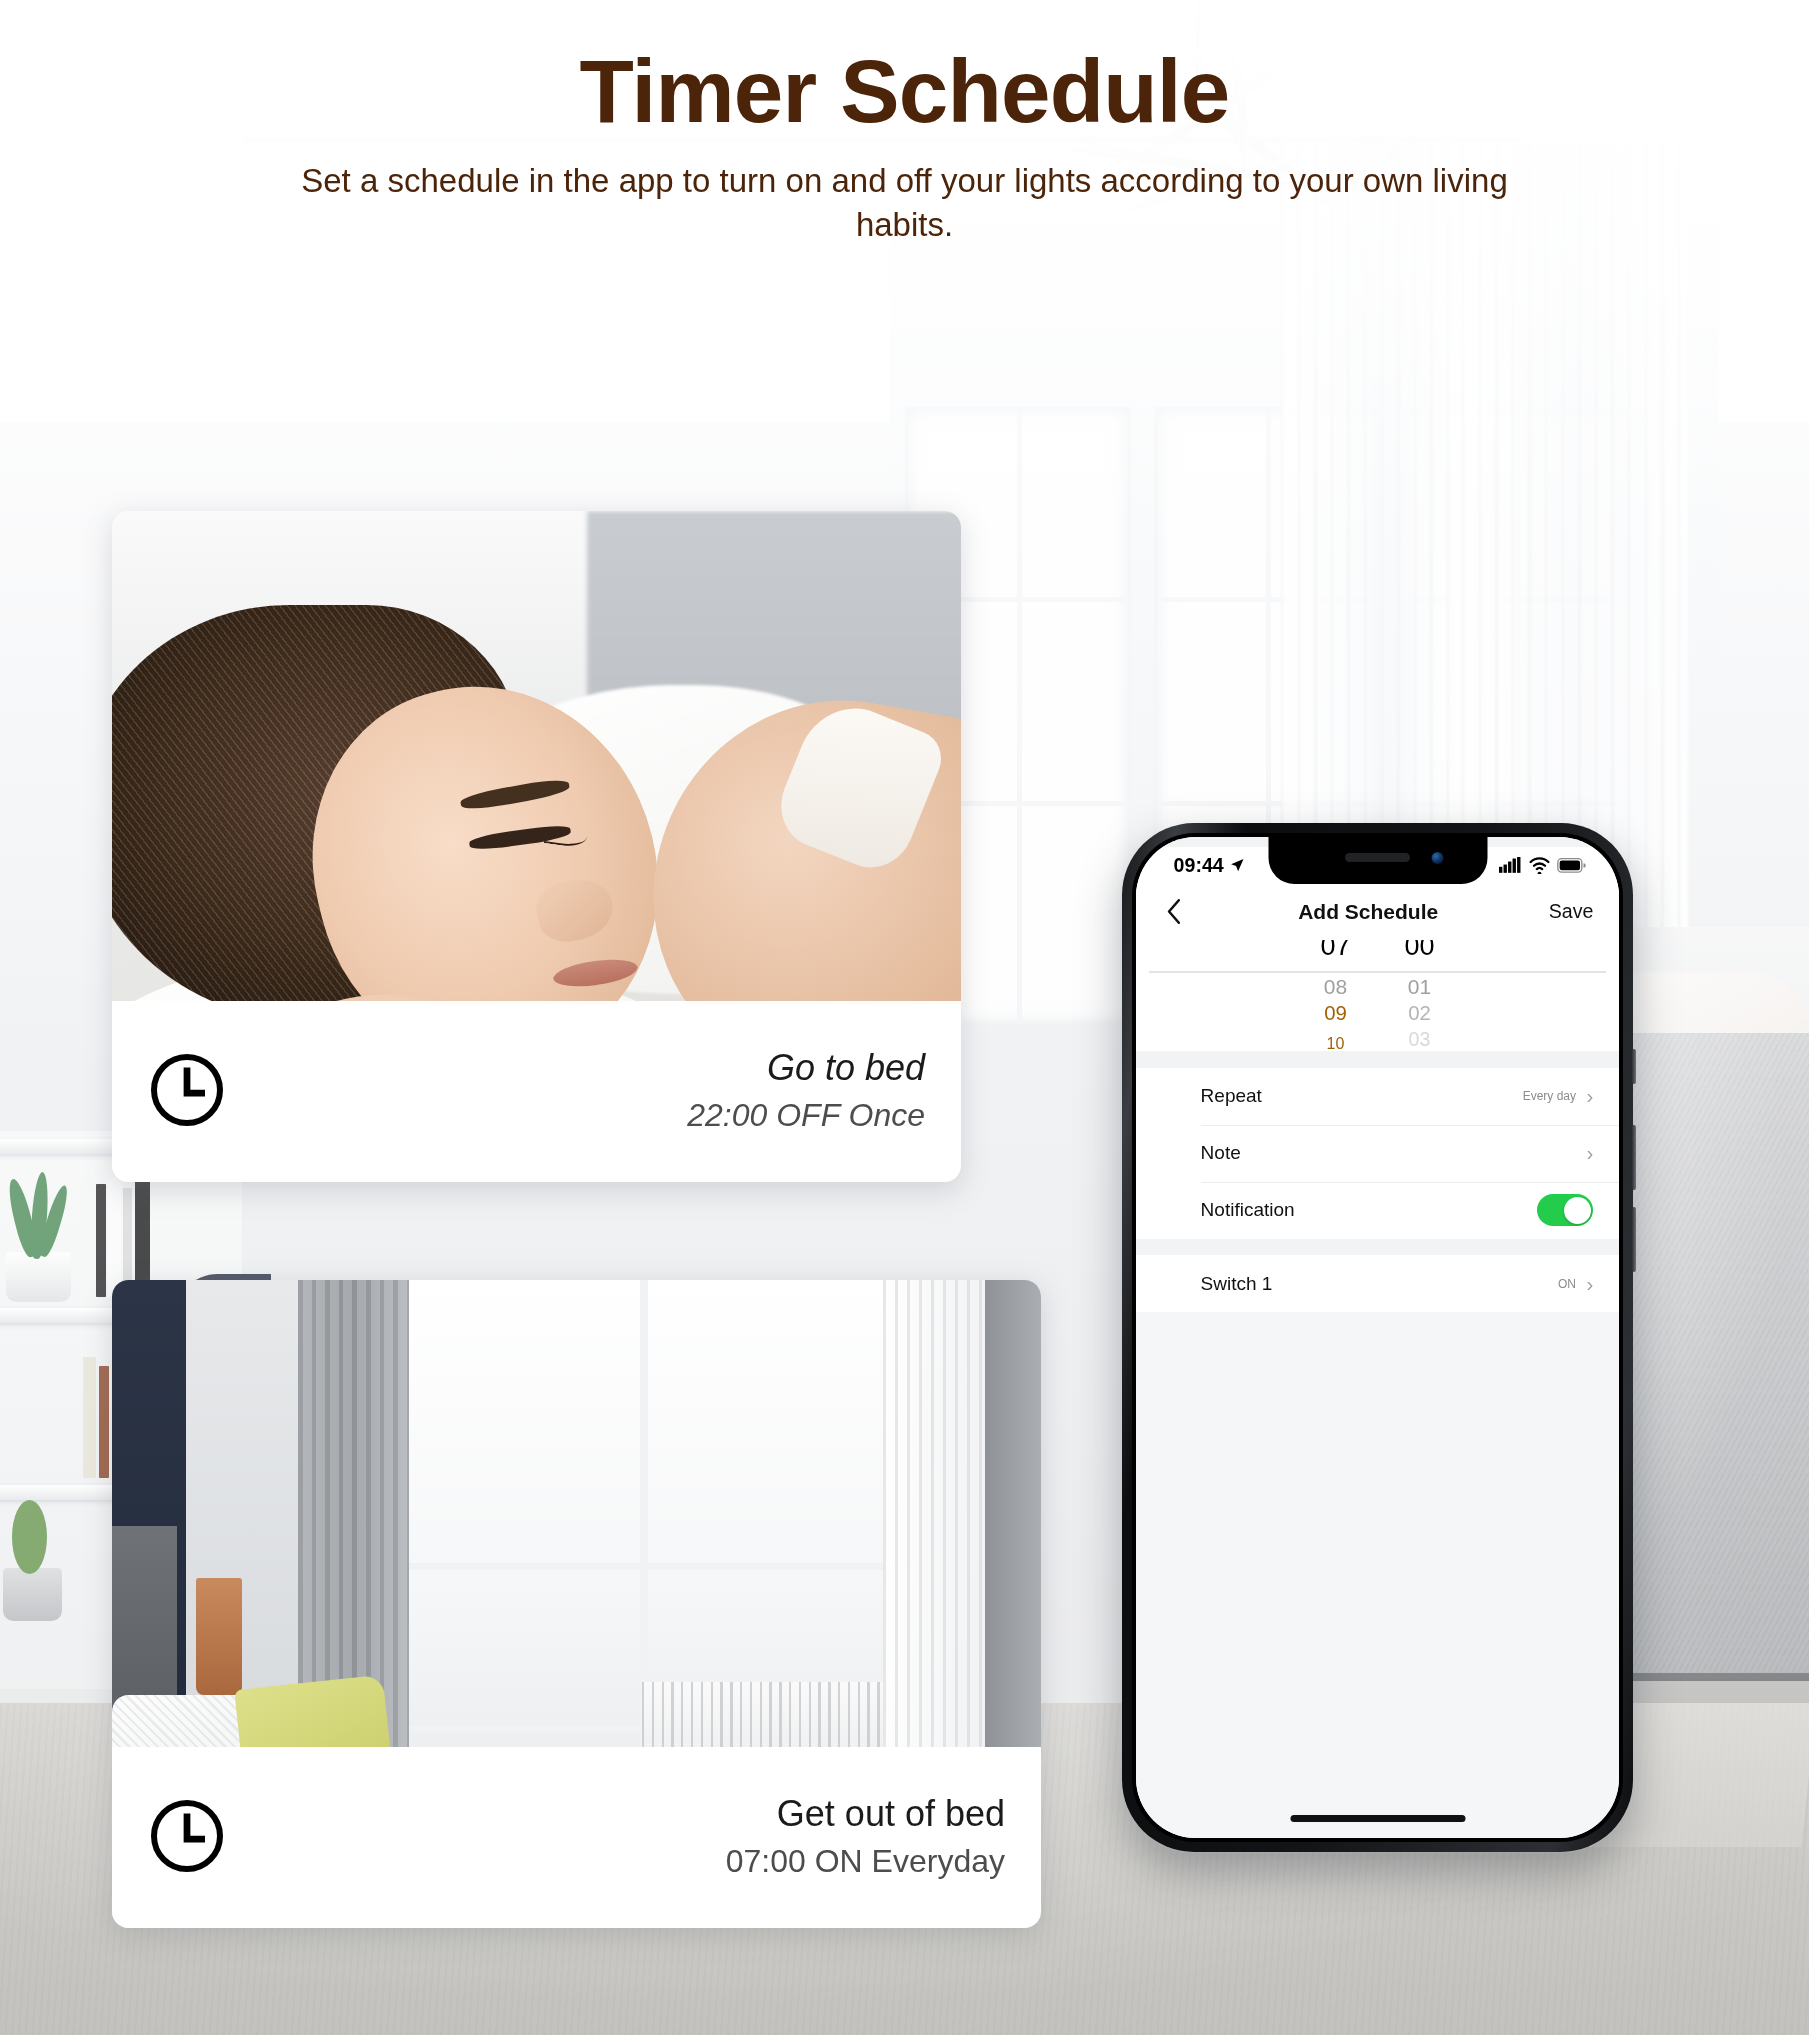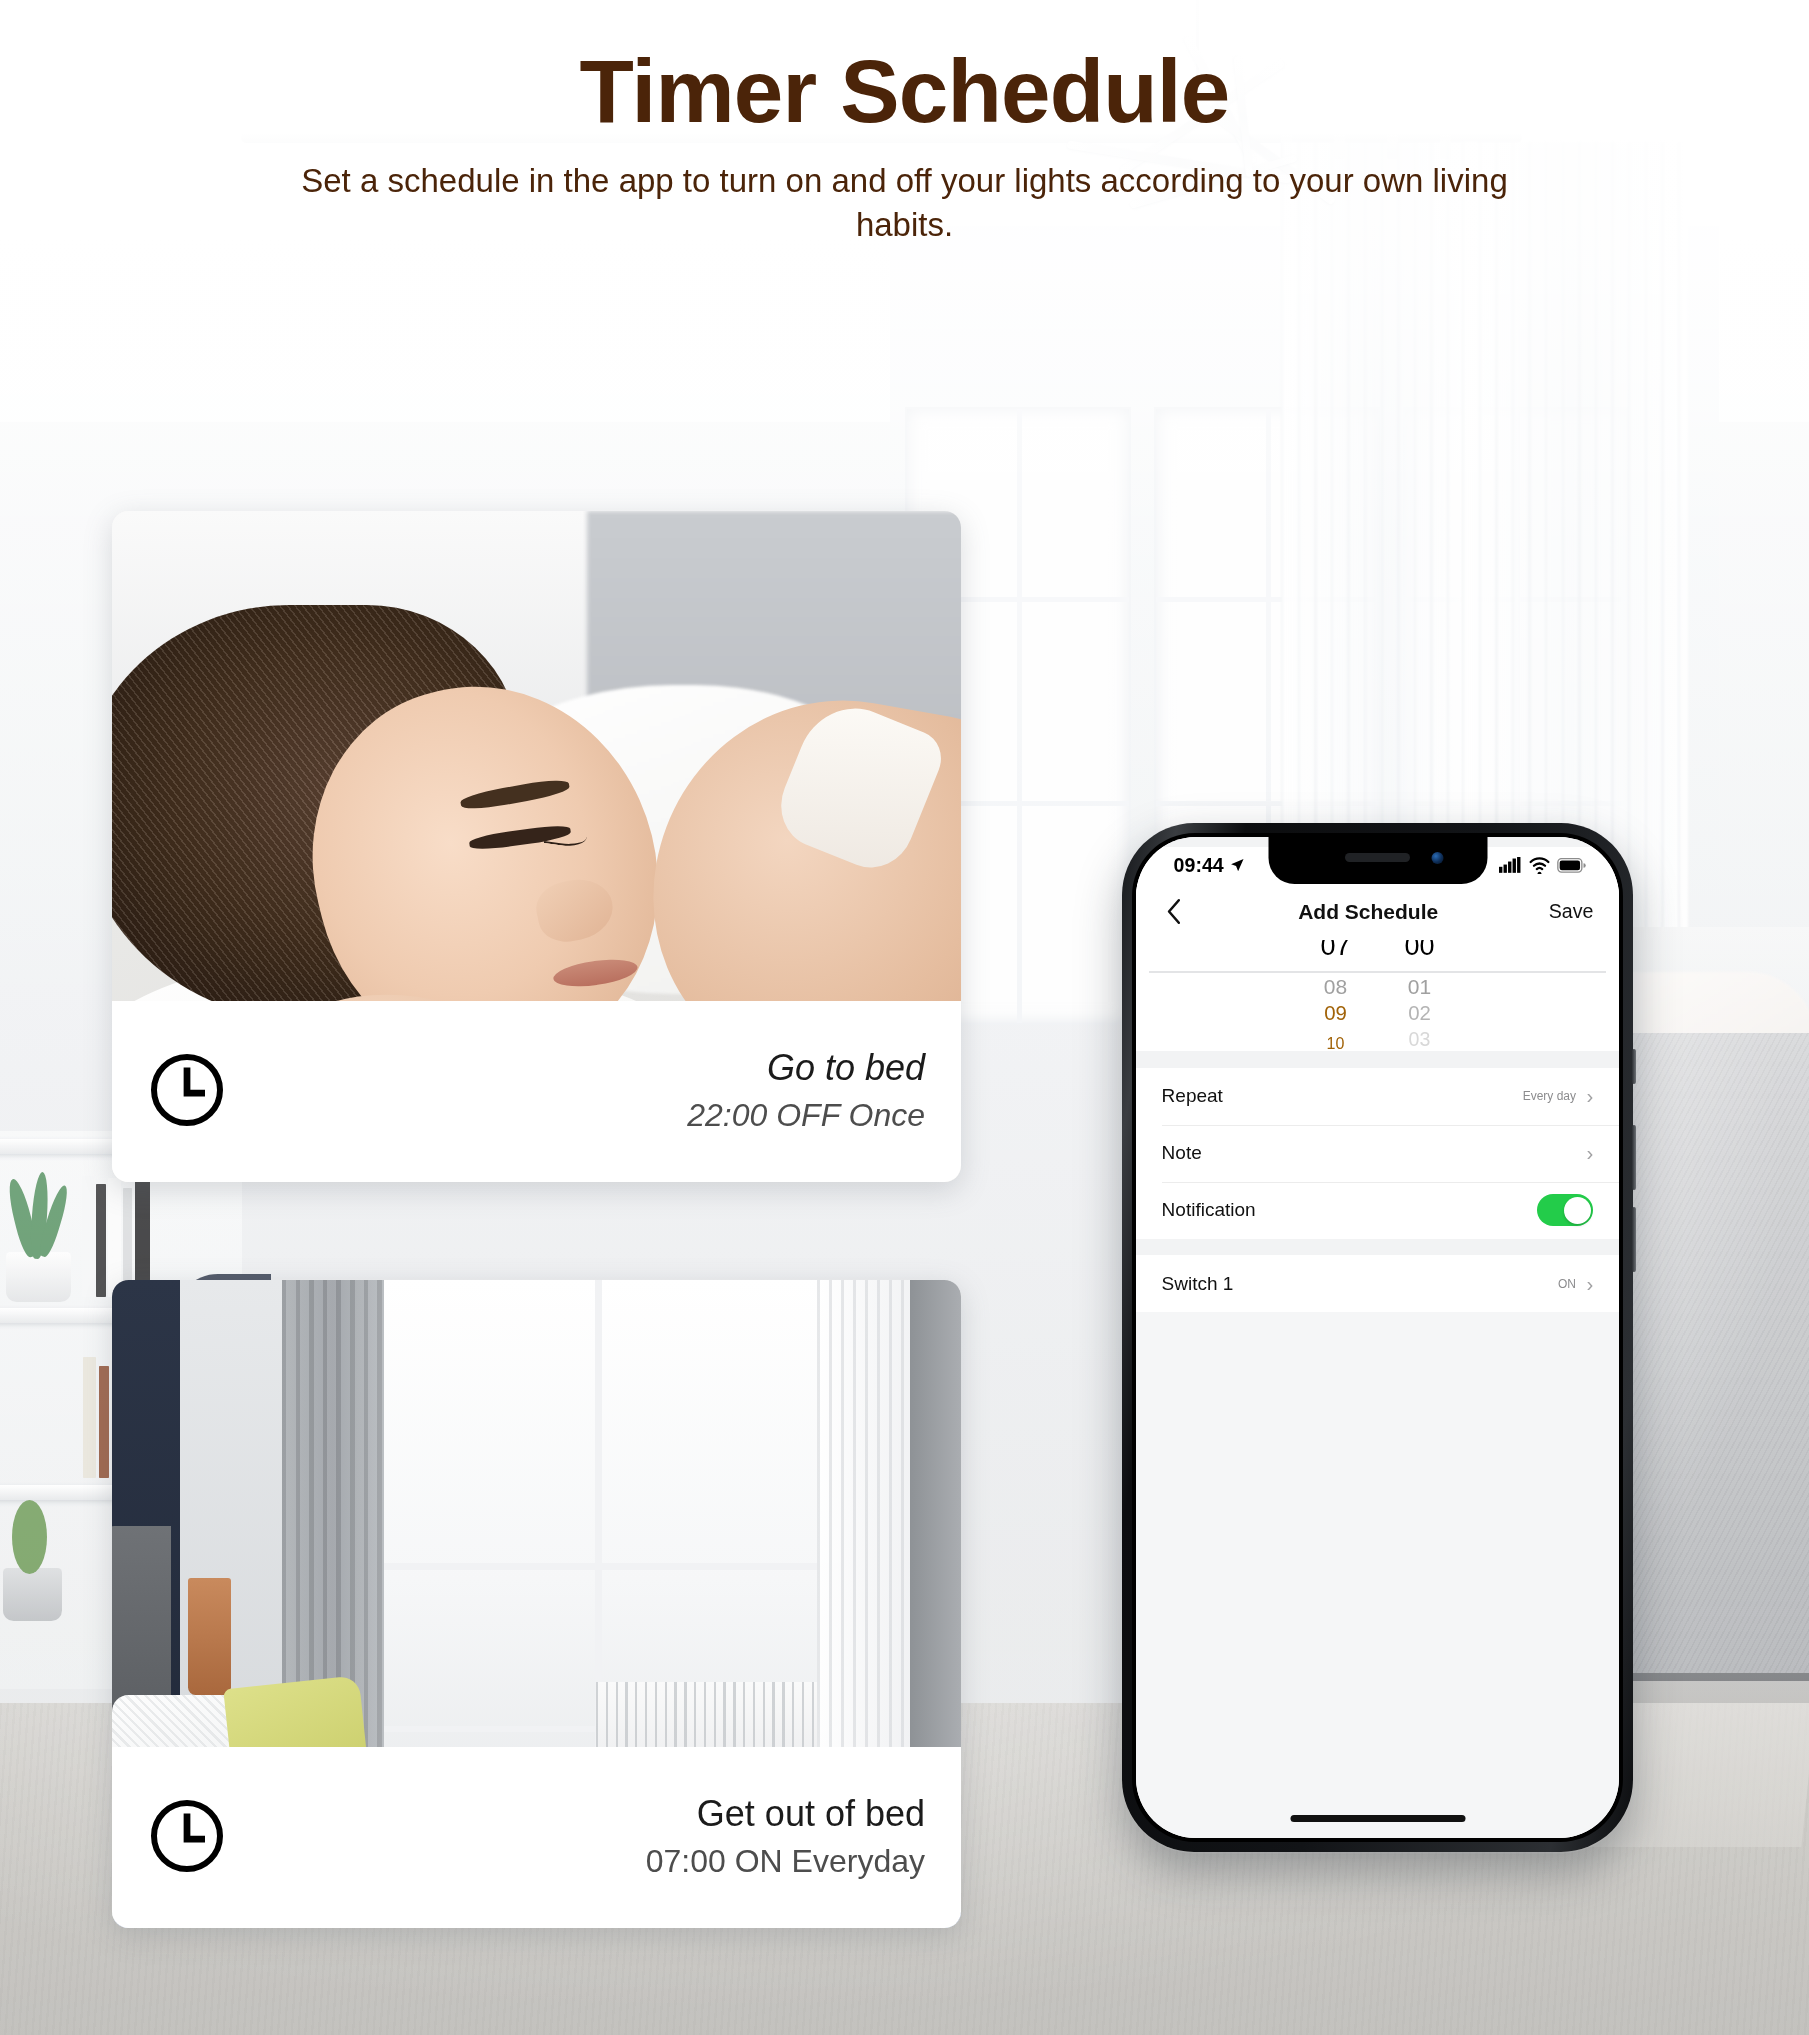--- a/index.html
+++ b/index.html
@@ -346,21 +346,21 @@
     display:flex; align-items:center; justify-content:center; gap:0;
   }
   .picker-band-top { position:absolute; left:13.6px; right:13.6px; top:72px; height:1.5px; background:#e3e4e6; }
   .picker-band-bot { position:absolute; left:13.6px; right:13.6px; top:124px; height:1.5px; background:#e3e4e6; }
   .pick-col { width:84px; position:relative; height:100%; }
   .pick-item {
     position:absolute; left:0; right:0; text-align:center;
     font-family:"Liberation Sans", sans-serif;
   }
 
-  .list-block { background:#000000; }
+  .list-block { background:#000000;margin-left:39px; }
   .list-row {
     display:flex; align-items:center; justify-content:space-between;
     height:57px; padding:0 26px; background:#fff; position:relative;
   }
   .list-row + .list-row::before {
     content:""; position:absolute; left:26px; right:0; top:0; height:0.8px; background:#ececec;
   }
   .row-label { font-size:19px; color:#111; }
   .row-right { display:flex; align-items:center; gap:10.6px; }
   .row-value { font-size:12px; color:#8c8c8e; }
@@ -496,21 +496,21 @@
         <path d="M52 22 L52 56 L76 56" fill="none" stroke="#000" stroke-width="9" stroke-linecap="butt" stroke-linejoin="miter"></path>
       </svg>
     </span>
     <span class="cap-text">
       <span class="cap-title" style="display:block;">Go to bed</span>
       <span class="cap-sub" style="display:block;">22:00 OFF Once</span>
     </span>
   </div>
 </div>
 
-<div class="photo-card" style="left:112px; top:1280px; width:849px; height:648px;">
+<div class="photo-card" style="left:112px; top:1280px; width:929px; height:648px;">
   <div class="photo">
     <div class="p2-bg"></div>
     <div class="p2-wallL"></div>
     <div class="p2-wallL2"></div>
     <div class="p2-window">
       <div class="p2-win-mullion" style="left:47%; top:0; width:7.5px; height:100%;"></div>
       <div class="p2-win-mullion" style="left:0; top:52%; width:100%; height:6.8px;"></div>
       <div class="p2-win-mullion" style="left:0; top:82%; width:100%; height:6px;"></div>
     </div>
     <div class="p2-curtainL"></div>

